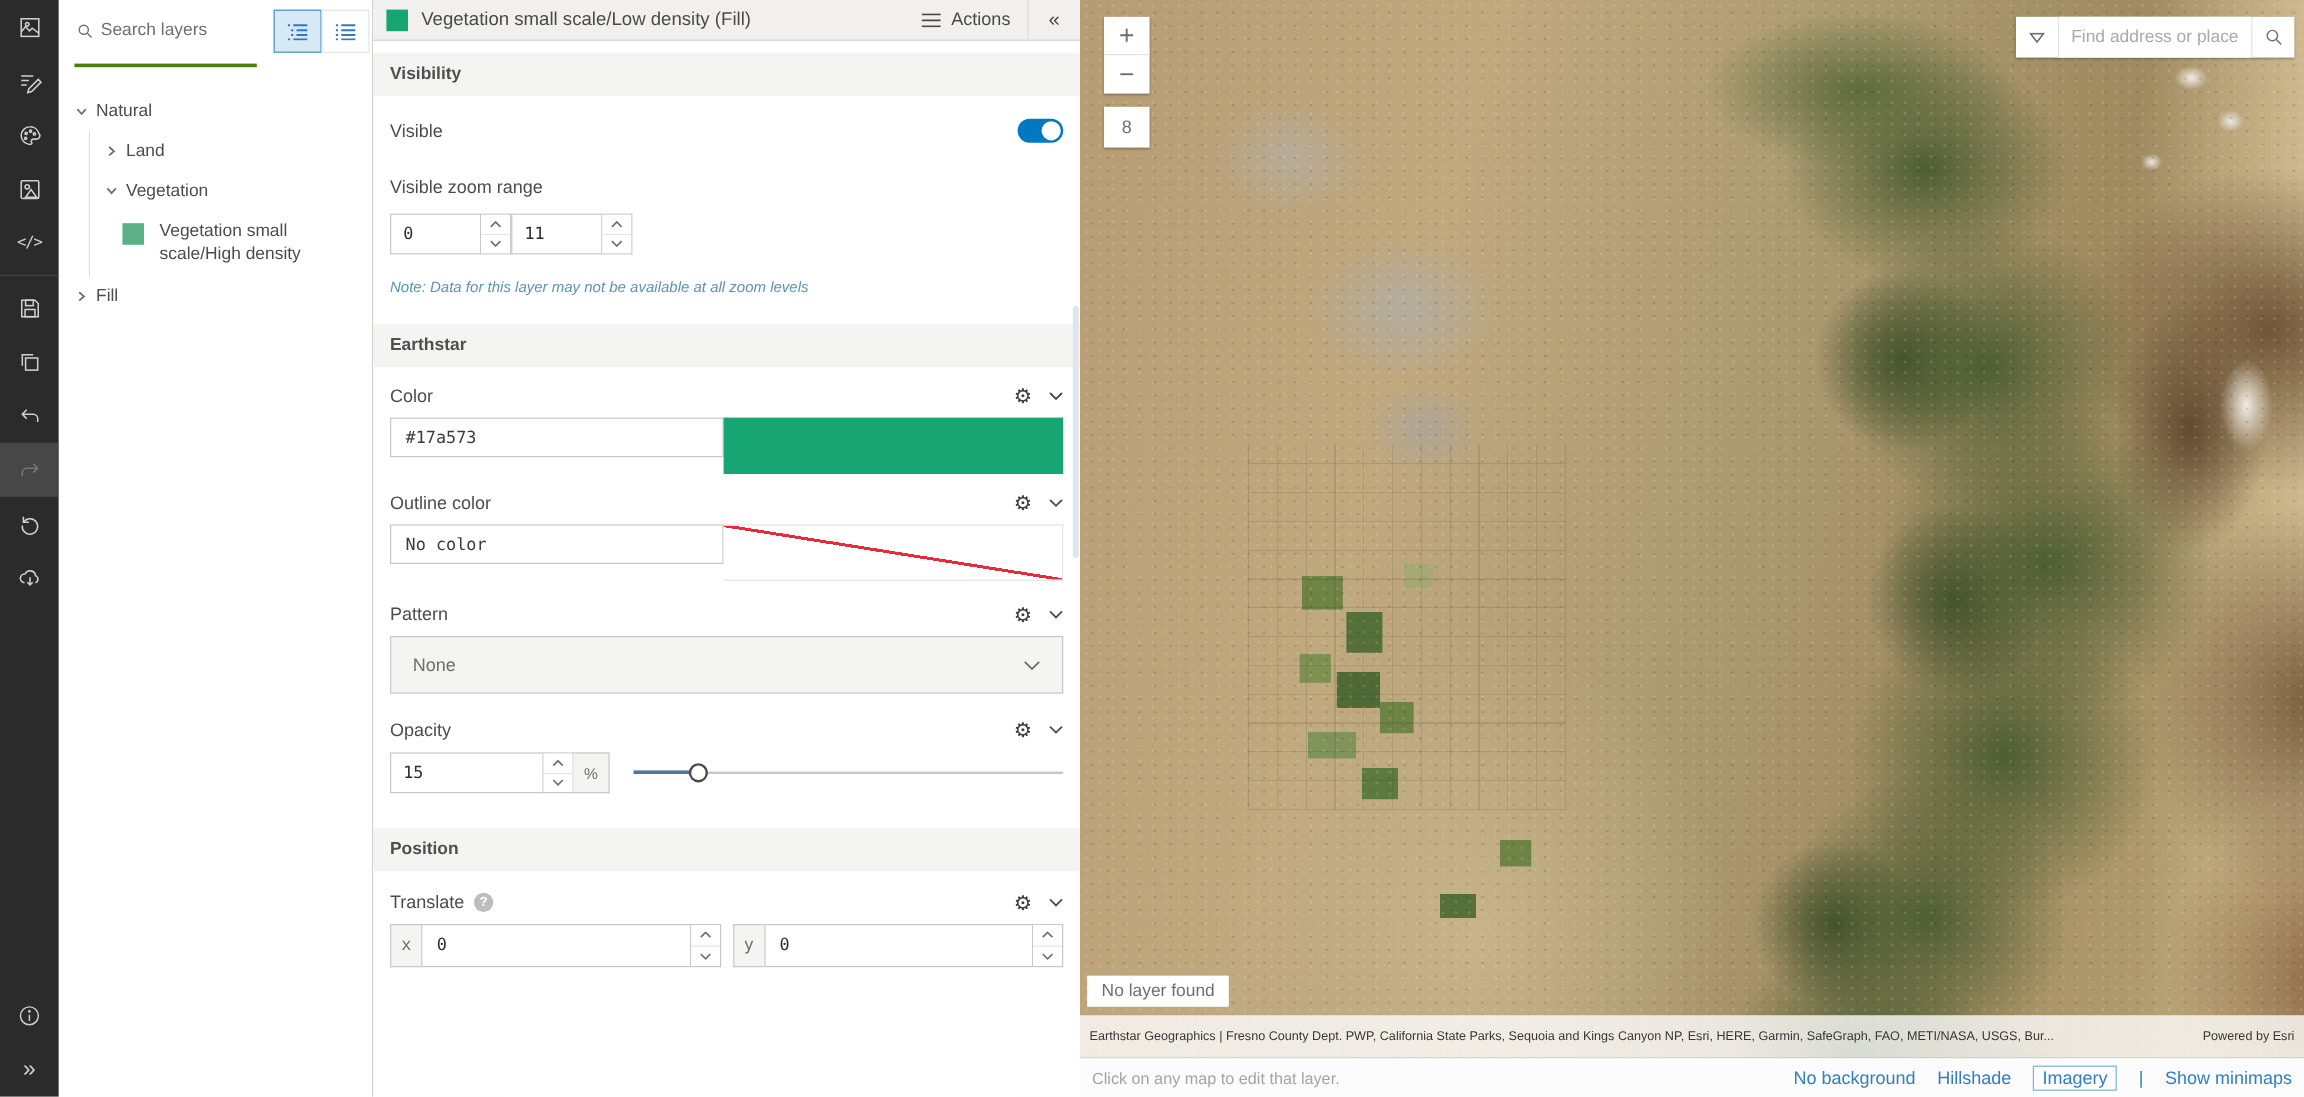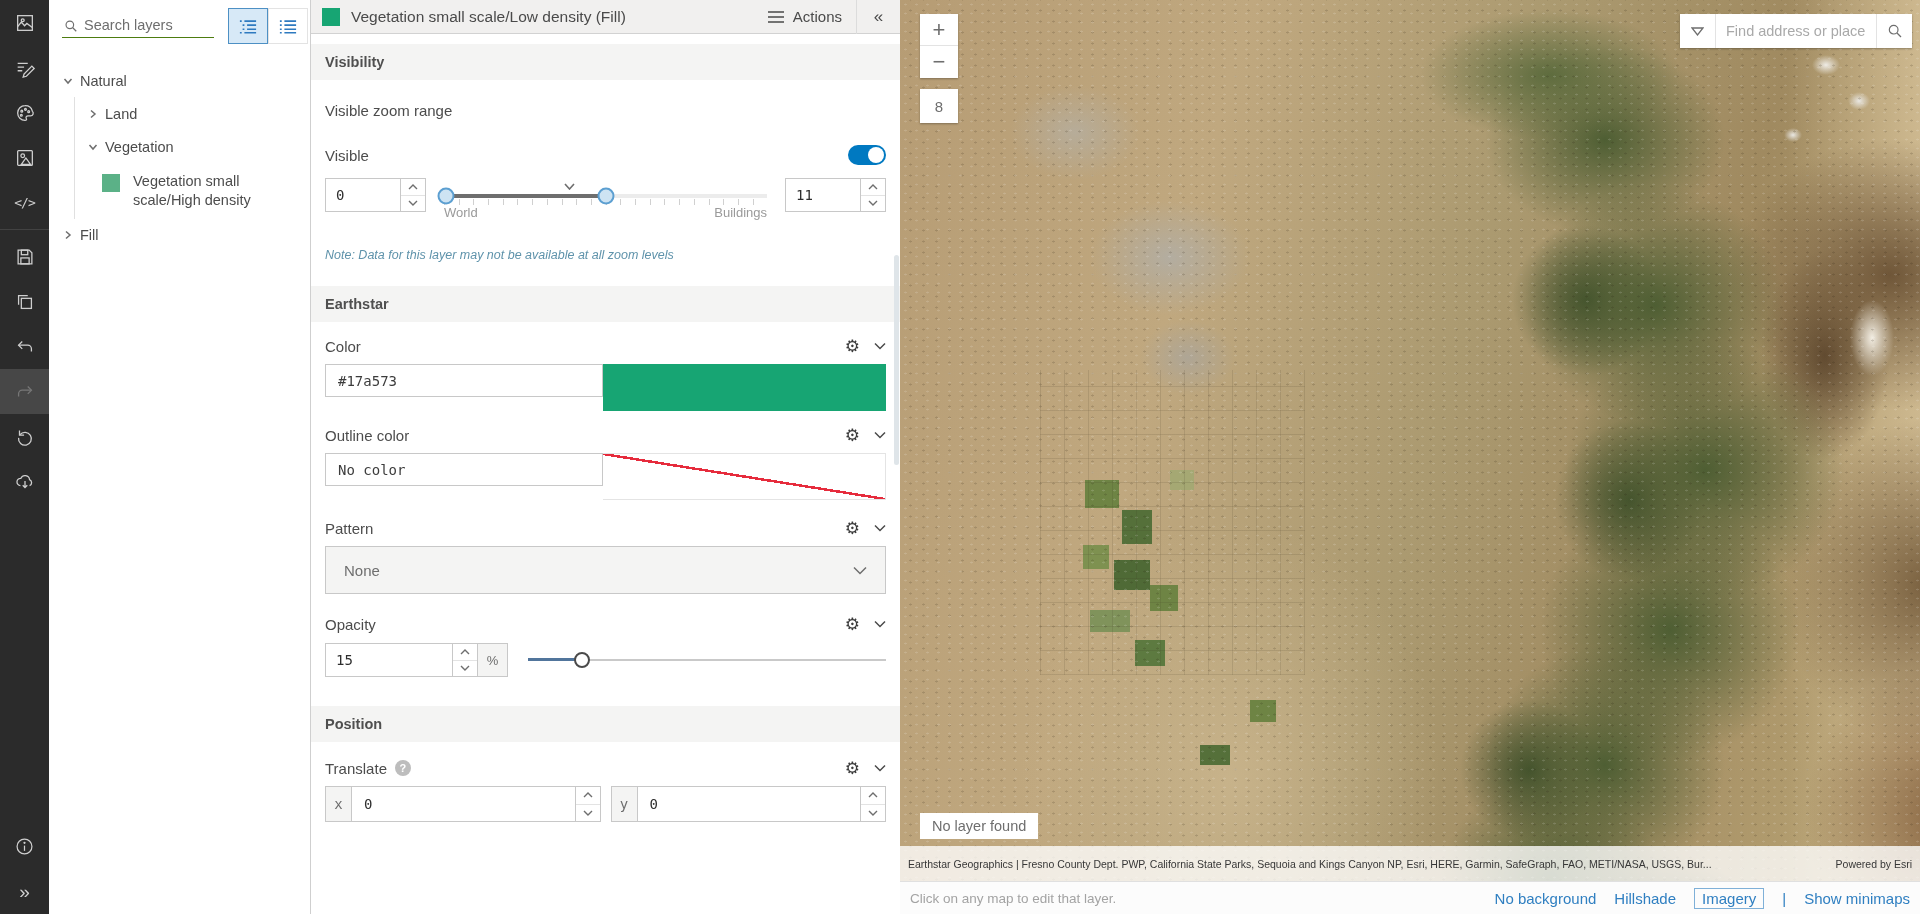--- a/index.html
+++ b/index.html
@@ -16,22 +16,22 @@
   .rail-div { height:1px; background:#424242; margin:4px 0; }
   .rail-spacer { flex:1; }
   .code-glyph { font-family:"DejaVu Sans Mono",monospace; font-size:13px; color:#cfcfcf; letter-spacing:-1px; }
   .expand-glyph { font-size:19px; color:#cfcfcf; }
 
   
   .layers { width:262px; background:#fff; border-right:1px solid #cfcfcf; flex-shrink:0; display:flex; flex-direction:column; }
   .layers-top { display:flex; align-items:flex-start; padding:8px 0 0 13px; }
   .search-wrap { position:relative; margin-top:4px; }
   .search-wrap svg { position:absolute; left:2px; top:7px; }
-  .search-input { width:152px; border:none; border-bottom:1px solid #4d7c0f; background:transparent;
-    padding:5px 4px 4px 22px; font-size:14.5px; color:#be185d; outline:none; }
+  .search-input { width:152px; border:none; border-bottom:3px solid #4d7c0f; background:transparent;
+    padding:5px 4px 20px 22px; font-size:14.5px; color:#be185d; outline:none; }
   .search-input::placeholder { color:#6e6e6e; }
   .view-toggle { display:flex; margin-left:14px; }
   .view-btn { width:40px; height:36px; display:flex; align-items:center; justify-content:center;
     background:#fff; border:1px solid #e3e3e3; cursor:pointer; }
   .view-btn.selected { background:#d7e9f7; border:1px solid #4d90c4; }
 
   .tree { padding-top:20px; font-size:14.5px; color:#4c4c4c; }
   .t-row { display:flex; align-items:center; height:33px; padding-left:13px; cursor:pointer; }
   .t-chev { width:18px; color:#6e6e6e; display:inline-flex; }
   .group-children { border-left:1px solid #e0e0e0; margin-left:25px; }
@@ -190,21 +190,21 @@
 
   .geo-search { position:absolute; right:8px; top:14px; height:34px; display:flex; background:#fff;
     box-shadow:0 1px 2px rgba(0,0,0,.3); align-items:stretch; }
   .geo-caret { width:36px; display:flex; align-items:center; justify-content:center;
     border-right:1px solid #e3e3e3; cursor:pointer; }
   .geo-input { width:160px; border:none; outline:none; padding:0 10px; font-size:14.5px; color:#4c4c4c; }
   .geo-input::placeholder { color:#a9a9a9; }
   .geo-btn { width:36px; display:flex; align-items:center; justify-content:center;
     border-left:1px solid #e3e3e3; cursor:pointer; }
 
-  .no-layer { position:absolute; left:20px; bottom:42px; background:#fff; padding:5px 12px;
+  .no-layer { position:absolute; left:6px; bottom:42px; background:#fff; padding:5px 12px;
     font-size:14.5px; color:#6e6e6e; }
 
   .attrib { position:absolute; left:0; right:0; bottom:0; height:35px; background:rgba(255,255,255,.78);
     display:flex; align-items:center; padding:0 8px; font-size:10.5px; color:#373737; }
   .attrib-text { flex:1; white-space:nowrap; overflow:hidden; }
   .powered { white-space:nowrap; margin-left:14px; }
 
   .bottom-bar { height:33px; background:#fcfcfc; border-top:1px solid #e0e0e0; display:flex;
     align-items:center; padding:0 10px; }
   .hint { font-size:13.5px; color:#a3a3a3; flex:1; }
@@ -385,59 +385,47 @@
           </svg>
         <span>Actions</span>
       </div>
       <div class="collapse-btn">
         <span>«</span>
       </div>
     </div>
 
     <div class="band first">Visibility</div>
 
-    <div class="prow label-row" style="margin-top:14px">
-      <span class="plabel">Visible zoom range</span>
-    </div>
-
     <div class="prow vis-row">
       <span class="plabel">Visible</span>
       <div class="toggle">
           <div class="knob"></div>
         </div>
+    </div>
+
+    <div class="prow label-row" style="margin-top:14px">
+      <span class="plabel">Visible zoom range</span>
     </div>
 
     <div class="zr-row">
       <div class="num-group">
         <input class="num-input" value="0" style="">
         <div class="stepper">
           <button class="step">
               <svg width="10" height="6" viewBox="0 0 10 6" fill="none" stroke="#6e6e6e" stroke-width="1.4">
                 <path d="M1 5l4-4 4 4"></path>
               </svg>
             </button>
           <button class="step">
               <svg width="10" height="6" viewBox="0 0 10 6" fill="none" stroke="#6e6e6e" stroke-width="1.4">
                 <path d="M1 1l4 4 4-4"></path>
               </svg>
             </button>
         </div>
       </div>
-      <div class="zr-track">
-        <div class="zr-line"></div>
-        <div class="zr-fill"></div>
-        <div class="zr-ticks"></div>
-        <div class="zr-marker"><svg width="11" height="7" viewBox="0 0 11 7" fill="none" stroke="#6e6e6e" stroke-width="1.6">
-              <path d="M1 1l4.5 5L10 1"></path>
-            </svg></div>
-        <div class="zr-handle min"></div>
-        <div class="zr-handle max"></div>
-        <span class="zr-label left">World</span>
-        <span class="zr-label right">Buildings</span>
-      </div>
       <div class="num-group">
         <input class="num-input" value="11" style="">
         <div class="stepper">
           <button class="step">
               <svg width="10" height="6" viewBox="0 0 10 6" fill="none" stroke="#6e6e6e" stroke-width="1.4">
                 <path d="M1 5l4-4 4 4"></path>
               </svg>
             </button>
           <button class="step">
               <svg width="10" height="6" viewBox="0 0 10 6" fill="none" stroke="#6e6e6e" stroke-width="1.4">

